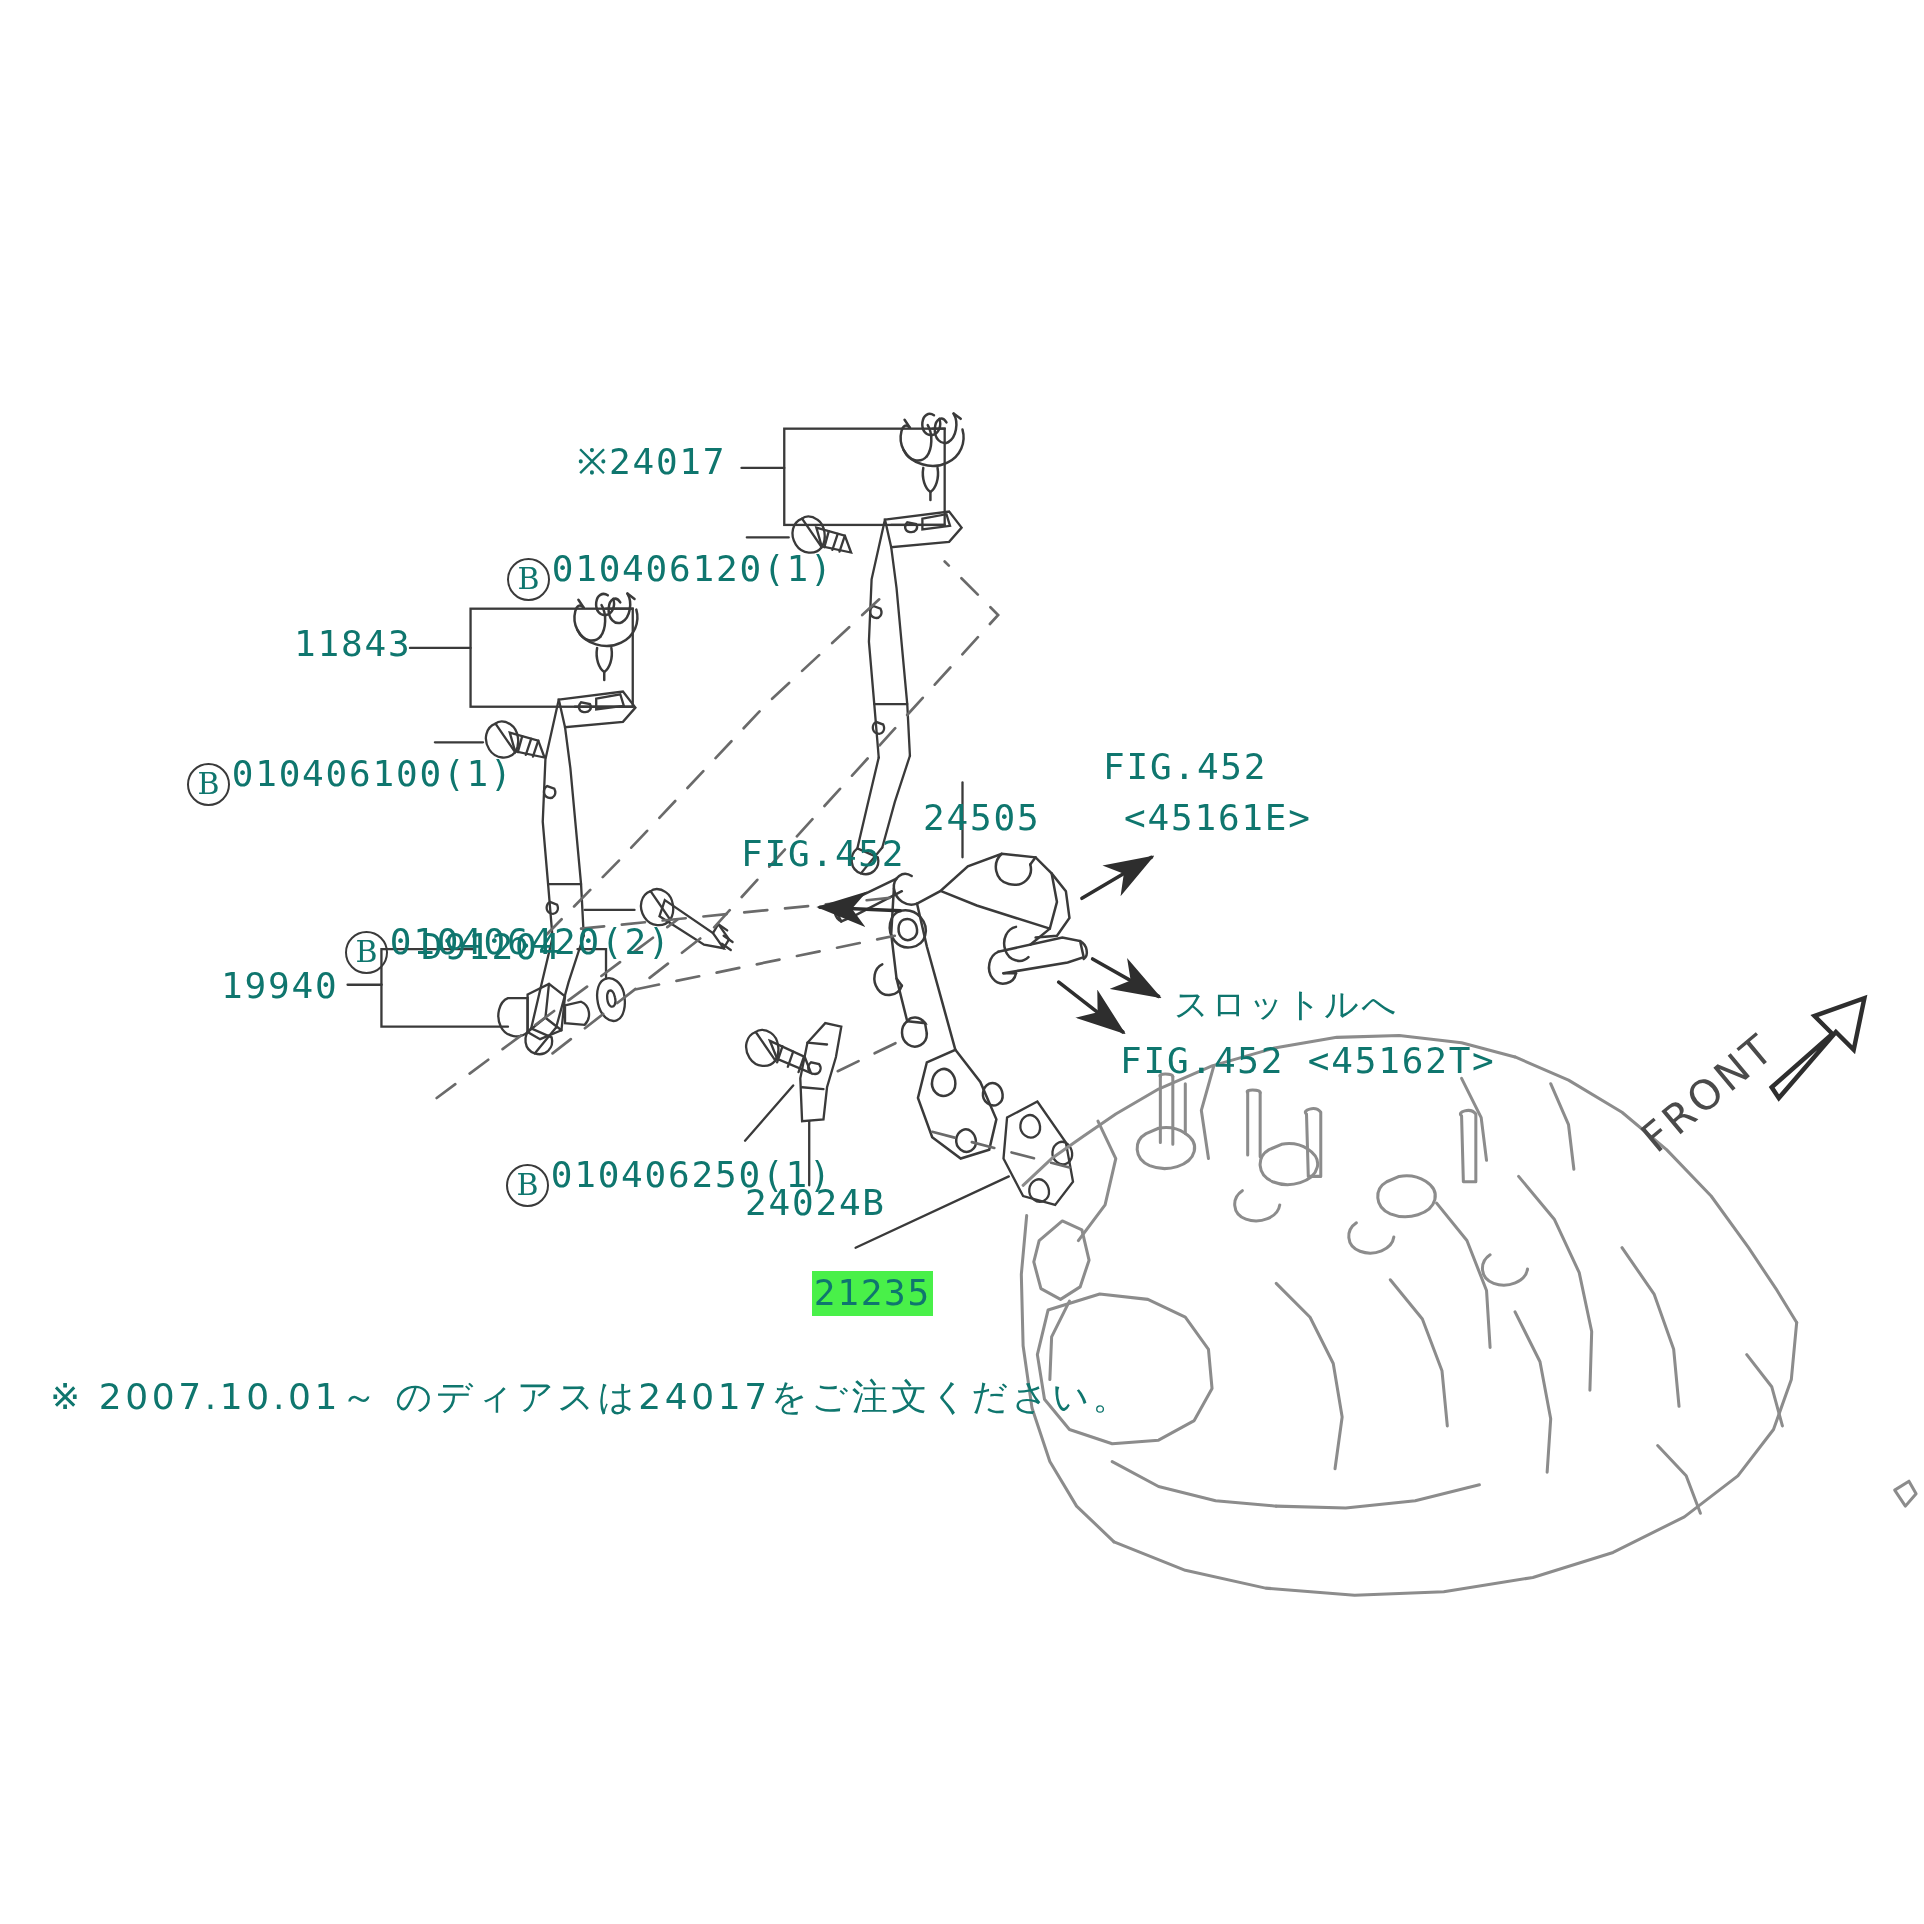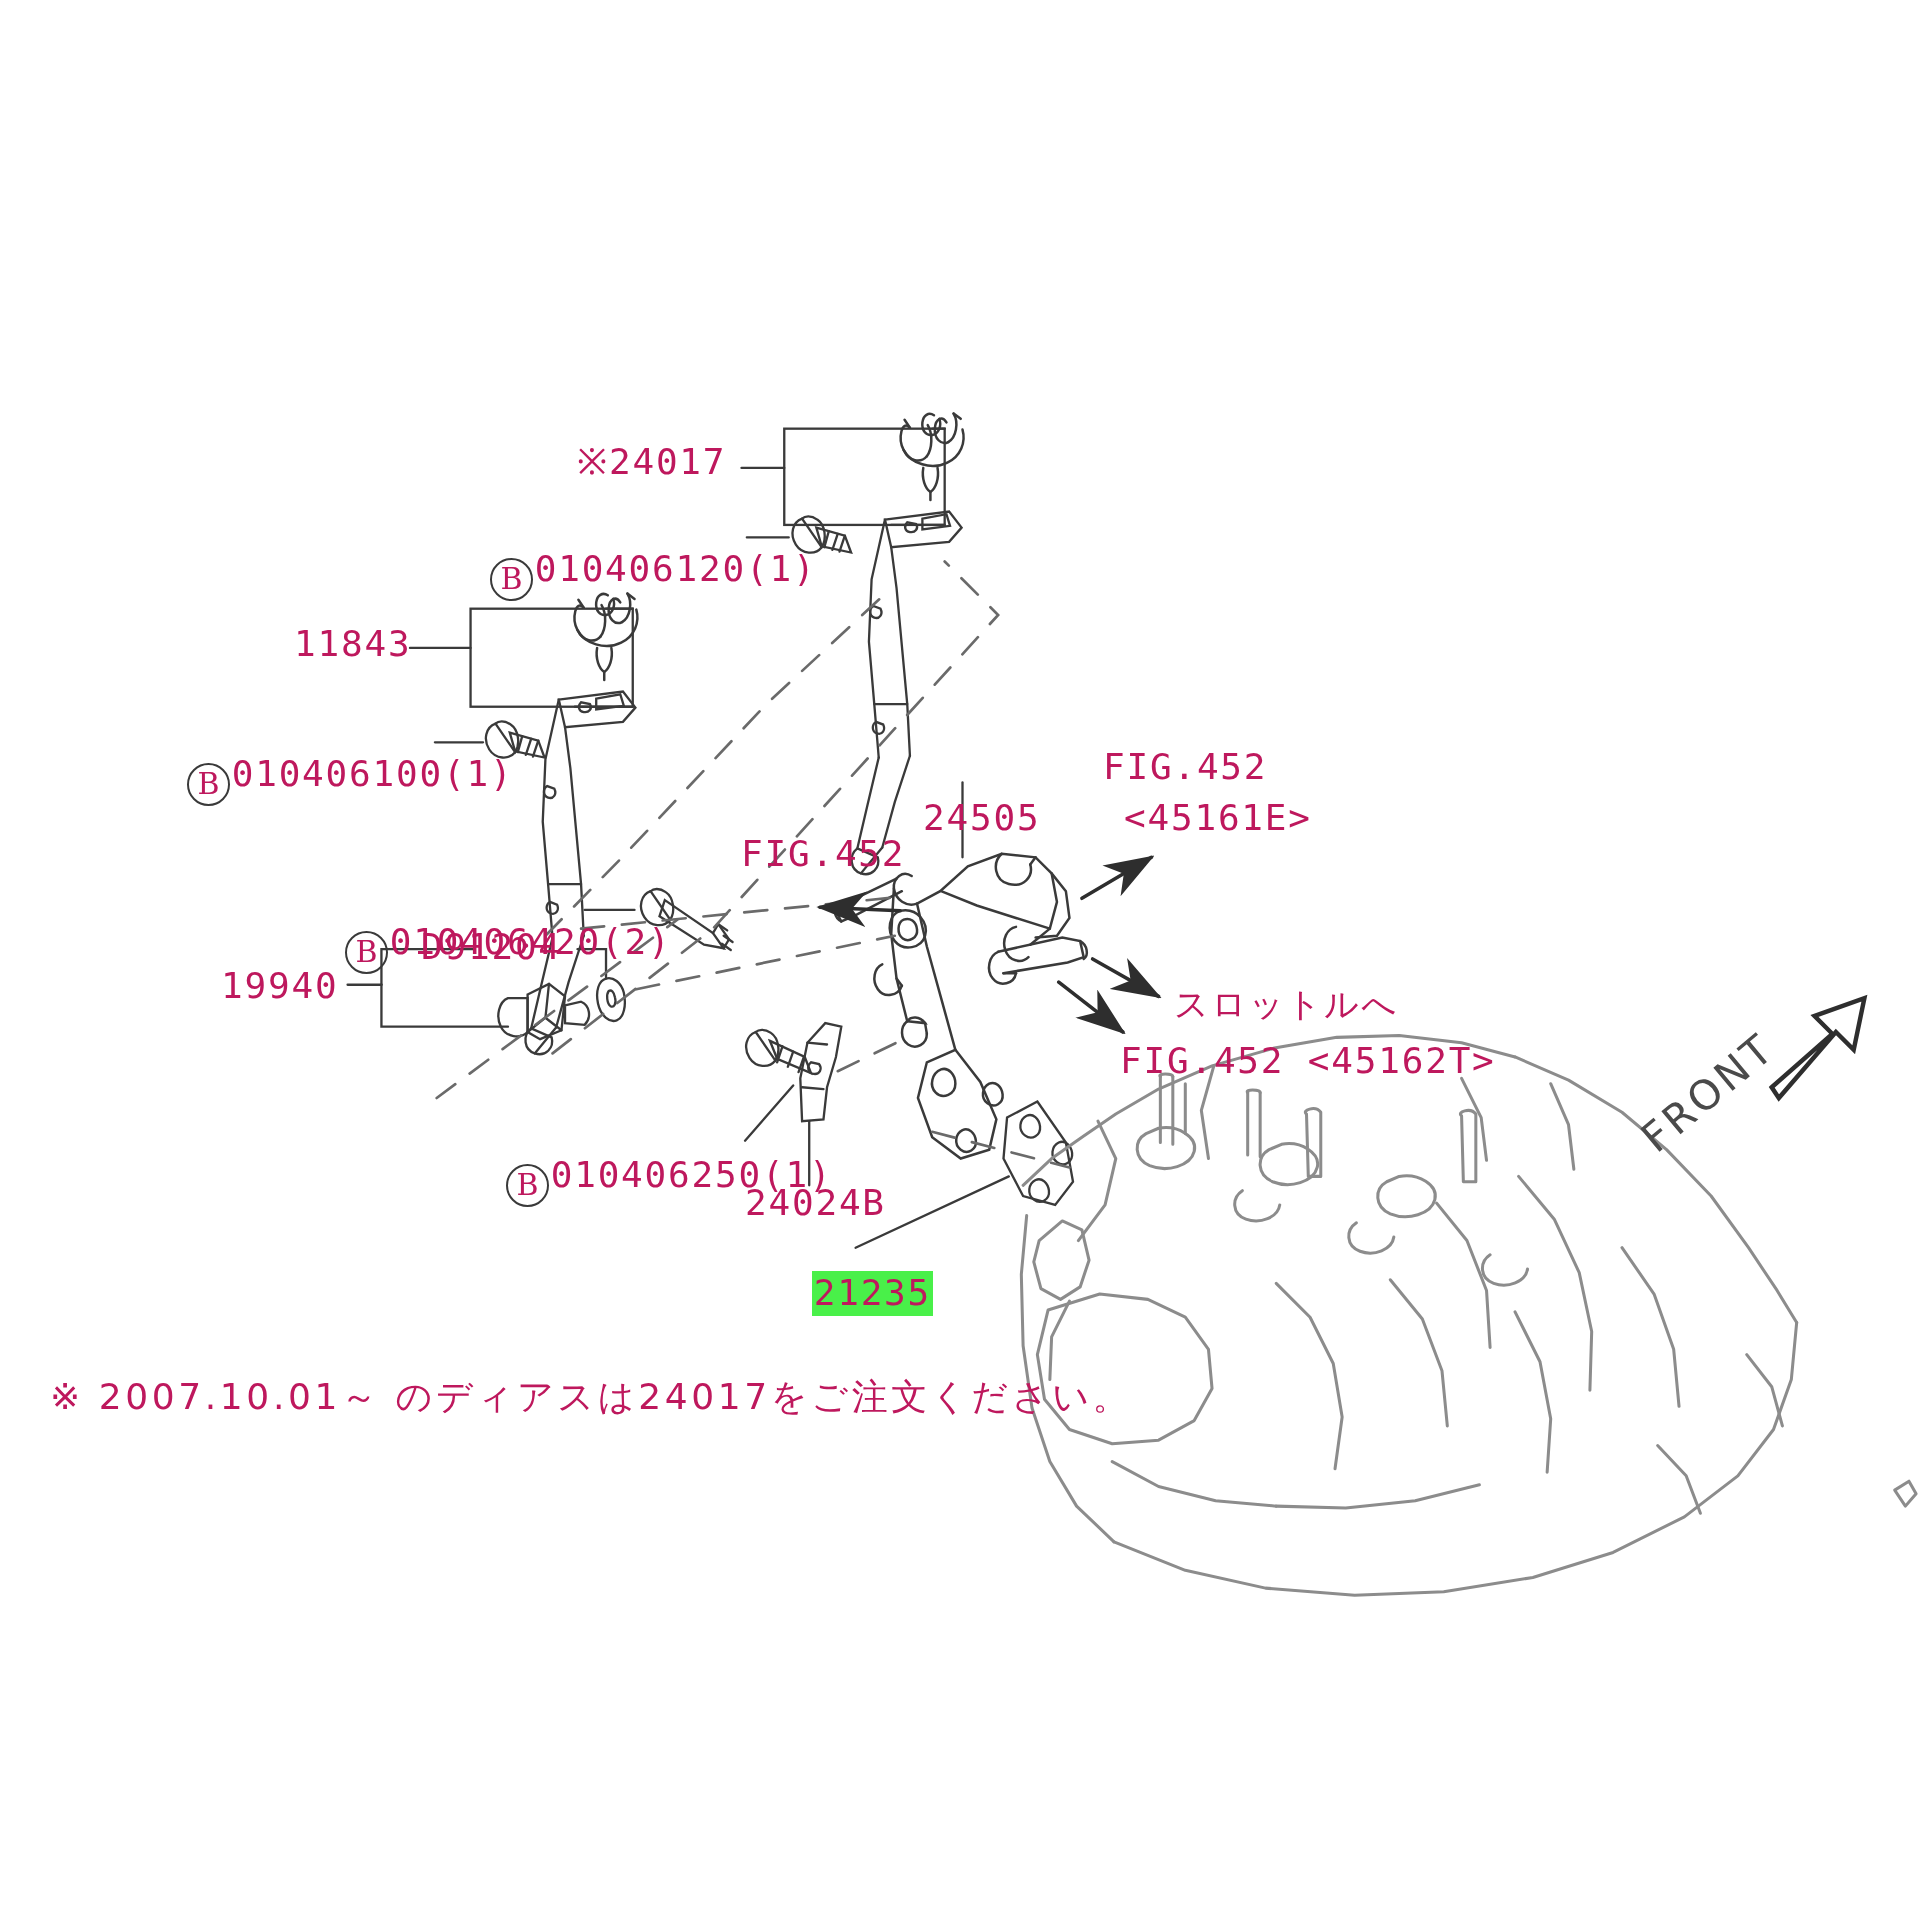--- a/index.html
+++ b/index.html
@@ -18,21 +18,21 @@
   #diagram-svg {
     position: absolute;
     left: 0;
     top: 0;
     width: 1925px;
     height: 1925px;
   }
   .lbl {
     position: absolute;
     white-space: pre;
-    color: #be185d;
+    color: #0f766e;
     font-family: "DejaVu Sans Mono", monospace;
     letter-spacing: 1.8px;
     line-height: 1;
   }
   .lbl-partno { font-size: 36px; }
   .lbl-fig    { font-size: 36px; }
   .lbl-jp     { font-size: 34px; font-family: "DejaVu Sans", sans-serif; letter-spacing: 2.7px; margin-left: 8px; }
   .lbl-note   { font-size: 36px; font-family: "DejaVu Sans", sans-serif; letter-spacing: 3.6px; }
   .bcirc {
     display: inline-block;
@@ -308,21 +308,21 @@
         <path d="M1522,1372 C1510,1380 1510,1398 1526,1404 C1542,1410 1562,1402 1564,1388"></path>
         <path d="M1672,1408 C1660,1416 1660,1434 1676,1440 C1692,1446 1712,1438 1714,1424"></path>
 
         <path d="M2126,1672 L2142,1662 L2150,1676 L2138,1690 Z"></path>
       </g>
     </g>
   </svg>
 
   <div class="lbl lbl-partno" style="left:577px; top:444px;">※24017</div>
 
-  <div class="lbl lbl-partno" style="left:396px; top:515px;">
+  <div class="lbl lbl-partno" style="left:413px; top:515px;">
     <span class="bcirc">B</span><span>010406120(1)</span>
   </div>
 
   <div class="lbl lbl-partno" style="left:294px; top:626px;">11843</div>
 
   <div class="lbl lbl-partno" style="left:93px; top:720px;">
     <span class="bcirc">B</span><span>010406100(1)</span>
   </div>
 
   <div class="lbl lbl-partno" style="left:251px; top:888px;">

